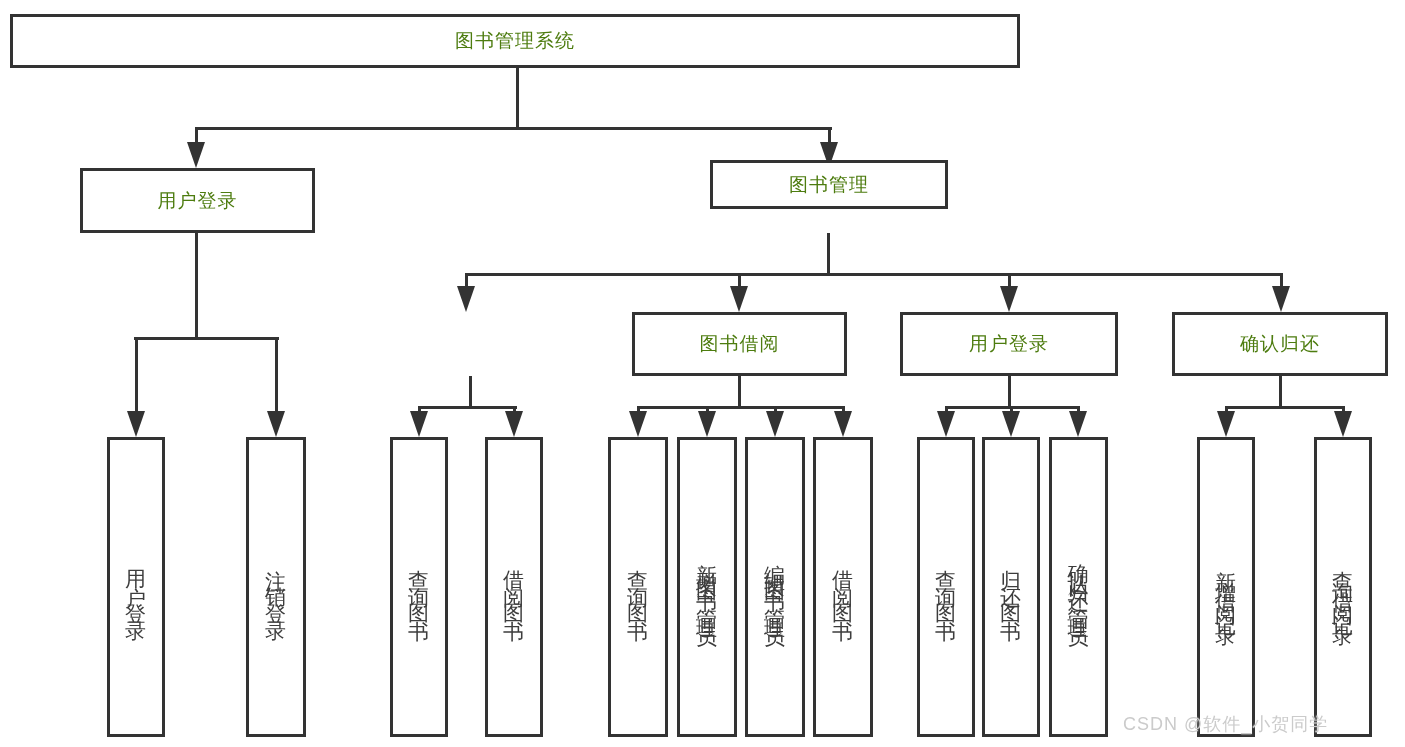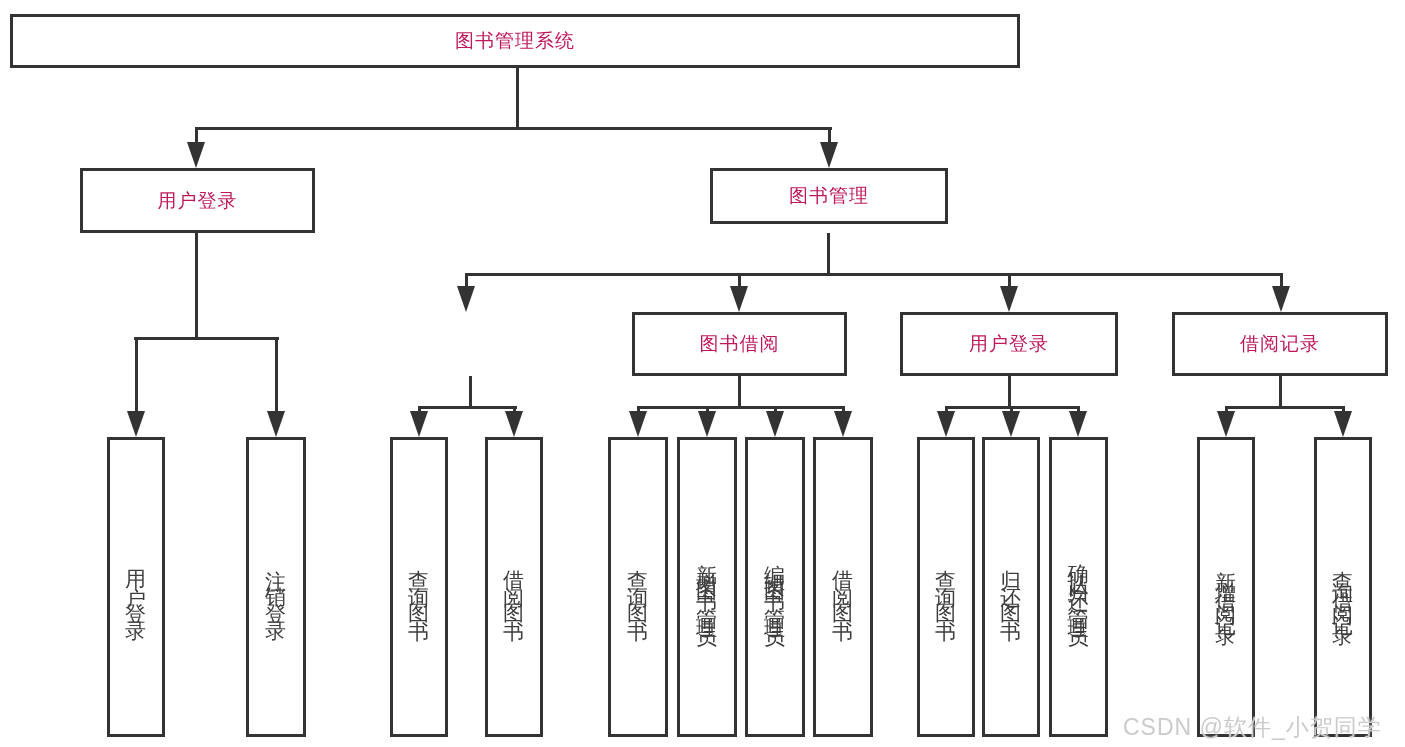--- a/index.html
+++ b/index.html
@@ -24,21 +24,21 @@
   
   .hb {
     position: absolute;
     box-sizing: border-box;
     background: #ffffff;
     border: 3px solid #333333;
     display: flex;
     align-items: center;
     justify-content: center;
     font-size: 19px;
-    color: #be185d;
+    color: #4d7c0f;
     letter-spacing: 1px;
   }
   
   .vb {
     position: absolute;
     top: 437px;
     height: 300px;
     box-sizing: border-box;
     background: #ffffff;
     border: 3px solid #333333;
@@ -55,21 +55,21 @@
     white-space: nowrap;
   }
   .sp4 { letter-spacing: 17px; }
   .sp6 { letter-spacing: 11px; }
   .sp9 { letter-spacing: 9px; }
   .watermark {
     position: absolute;
     left: 1123px;
     top: 712px;
     z-index: 5;
-    font-size: 23px;
+    font-size: 18px;
     color: #cbcbcb;
     white-space: nowrap;
     letter-spacing: 1px;
     text-shadow: 0 0 2px rgba(255,255,255,0.7);
   }
 </style>
 </head>
 <body>
 
 <div id="stage">
@@ -132,28 +132,28 @@
 
   <div class="ln" style="left:1225px;top:406px;width:3px;height:8px"></div>
   <div class="arr" style="left:1217px;top:411px"></div>
   <div class="ln" style="left:1342px;top:406px;width:3px;height:8px"></div>
   <div class="arr" style="left:1334px;top:411px"></div>
 
   <div class="hb" style="left:10px;top:14px;width:1010px;height:54px">图书管理系统</div>
 
   <div class="hb" style="left:80px;top:168px;width:235px;height:65px">用户登录</div>
 
-  <div class="hb" style="left:710px;top:168px;width:238px;height:56px">图书管理</div>
+  <div class="hb" style="left:710px;top:160px;width:238px;height:49px">图书管理</div>
 
 
   <div class="hb" style="left:632px;top:312px;width:215px;height:64px">图书借阅</div>
 
   <div class="hb" style="left:900px;top:312px;width:218px;height:64px">用户登录</div>
 
-  <div class="hb" style="left:1172px;top:312px;width:216px;height:64px">借阅记录</div>
+  <div class="hb" style="left:1172px;top:312px;width:216px;height:64px">确认归还</div>
 
   <div class="vb" style="left:107px;width:58px">
     <span class="vt sp4">用户登录</span>
   </div>
   <div class="vb" style="left:246px;width:60px">
     <span class="vt sp4">注销登录</span>
   </div>
 
   <div class="vb" style="left:390px;width:58px">
     <span class="vt sp4">查询图书</span>

